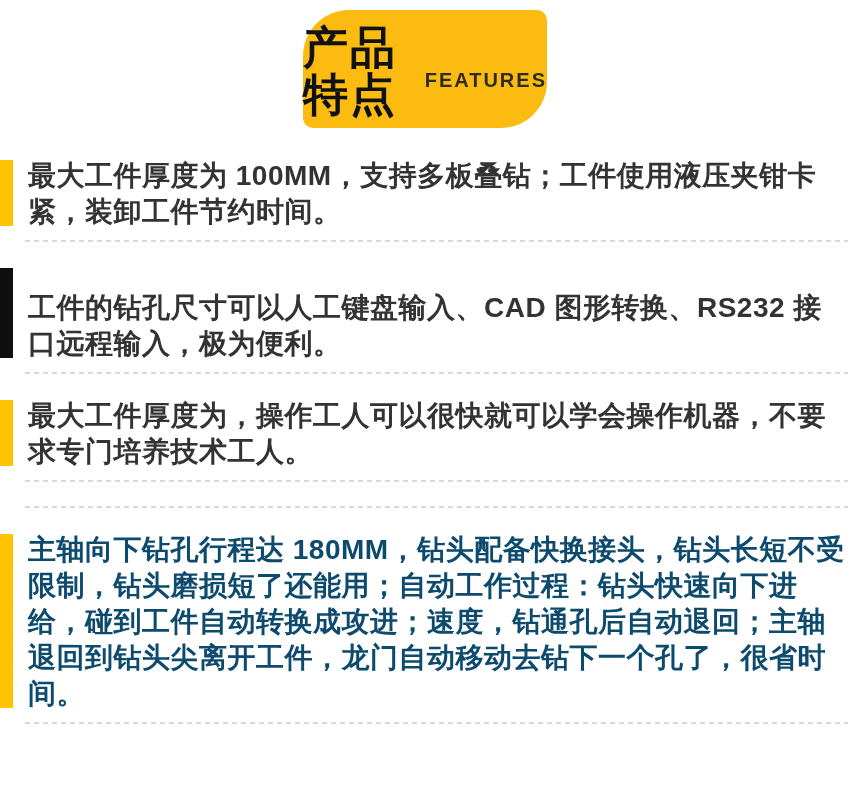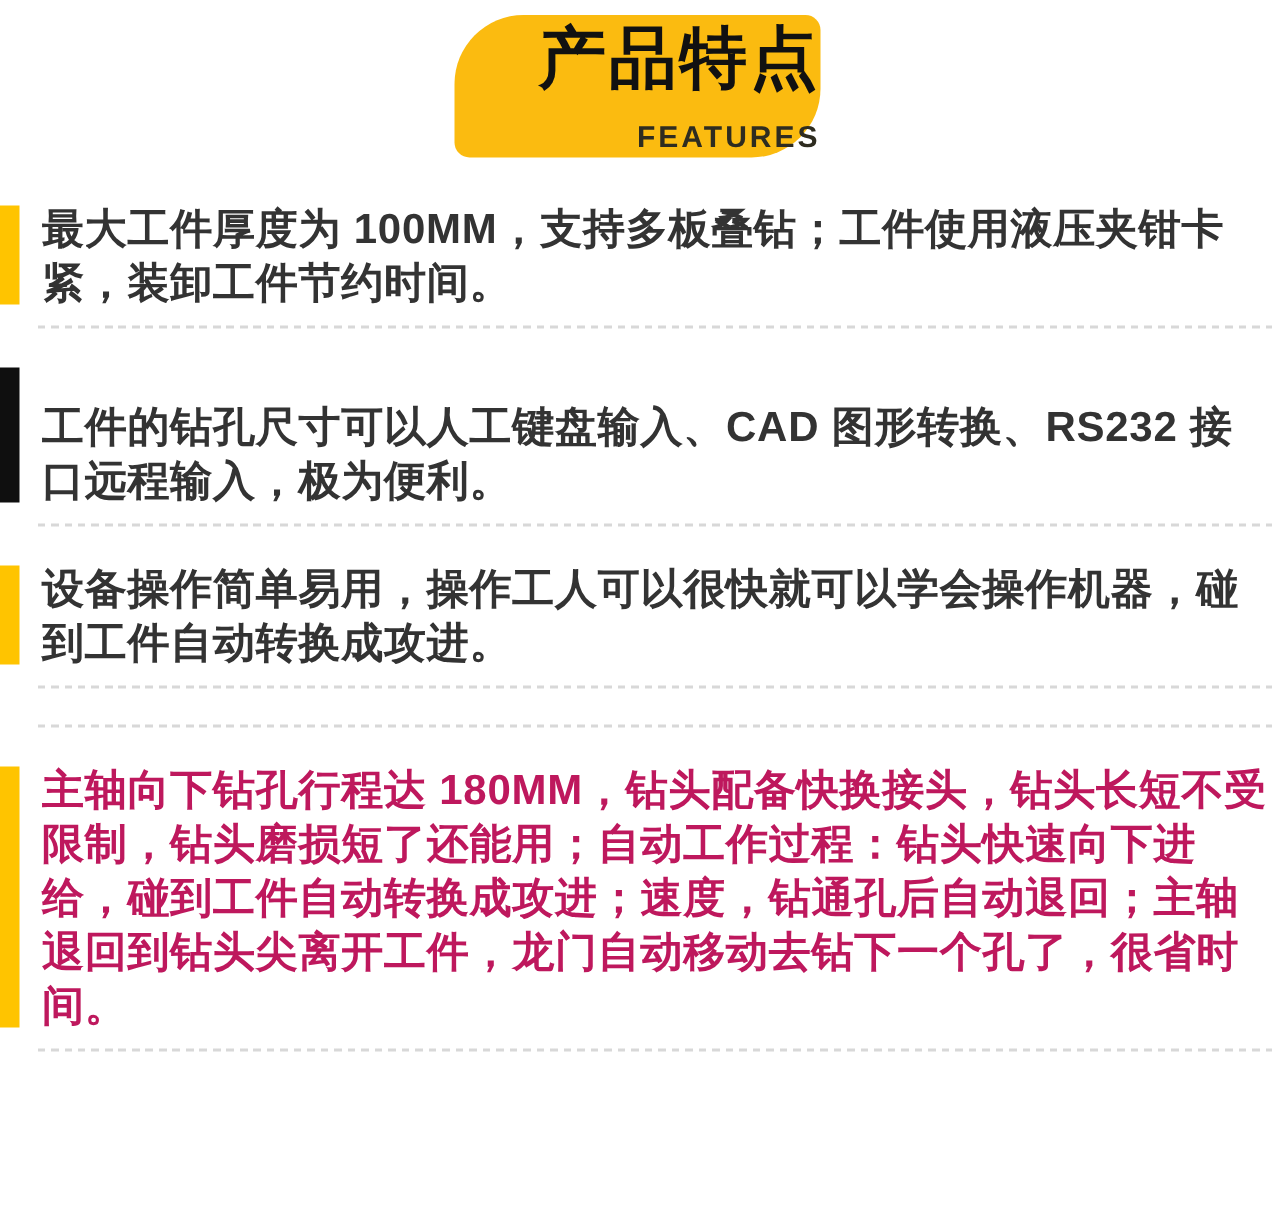--- a/index.html
+++ b/index.html
@@ -15,26 +15,25 @@
     overflow: hidden;
   }
   
   .badge-wrap {
     display: flex;
     justify-content: center;
     padding-top: 10px;
   }
   .badge {
     width: 244px;
-    height: 95px;
+    height: 118px;
     background: #fbbb10;
     border-radius: 46px 10px 46px 10px;
     display: flex;
-    flex-direction: column;
-    align-items: flex-end;
+    align-items: center;
     justify-content: center;
     padding-top: 4px;
   }
   .badge-title {
     font-size: 45px;
     font-weight: 800;
     color: #111111;
     letter-spacing: 2px;
     line-height: 1.05;
   }
@@ -98,27 +97,27 @@
     <div class="divider"></div>
 
     <div class="feature-item">
       <div class="bar" style="background: rgb(15, 15, 15);"></div>
       <p class="feature-text" style="color: rgb(51, 51, 51); margin-top: 24px;">工件的钻孔尺寸可以人工键盘输入、CAD 图形转换、RS232 接口远程输入，极为便利。</p>
     </div>
     <div class="divider"></div>
 
     <div class="feature-item">
       <div class="bar" style="background: rgb(255, 196, 0);"></div>
-      <p class="feature-text" style="color: rgb(51, 51, 51);">设备操作简单易用，操作工人可以很快就可以学会操作机器，碰到工件自动转换成攻进。</p>
+      <p class="feature-text" style="color: rgb(51, 51, 51);">最大工件厚度为，操作工人可以很快就可以学会操作机器，不要求专门培养技术工人。</p>
     </div>
     <div class="divider"></div>
 
     <div class="divider"></div>
 
     <div class="feature-item">
       <div class="bar" style="background: rgb(255, 196, 0);"></div>
-      <p class="feature-text" style="color: #be185d;">主轴向下钻孔行程达 180MM，钻头配备快换接头，钻头长短不受限制，钻头磨损短了还能用；自动工作过程：钻头快速向下进给，碰到工件自动转换成攻进；速度，钻通孔后自动退回；主轴退回到钻头尖离开工件，龙门自动移动去钻下一个孔了，很省时间。</p>
+      <p class="feature-text" style="color: #0c4a6e;">主轴向下钻孔行程达 180MM，钻头配备快换接头，钻头长短不受限制，钻头磨损短了还能用；自动工作过程：钻头快速向下进给，碰到工件自动转换成攻进；速度，钻通孔后自动退回；主轴退回到钻头尖离开工件，龙门自动移动去钻下一个孔了，很省时间。</p>
     </div>
     <div class="divider"></div>
 
   </div>
 
 </div>
 
 </body></html>

